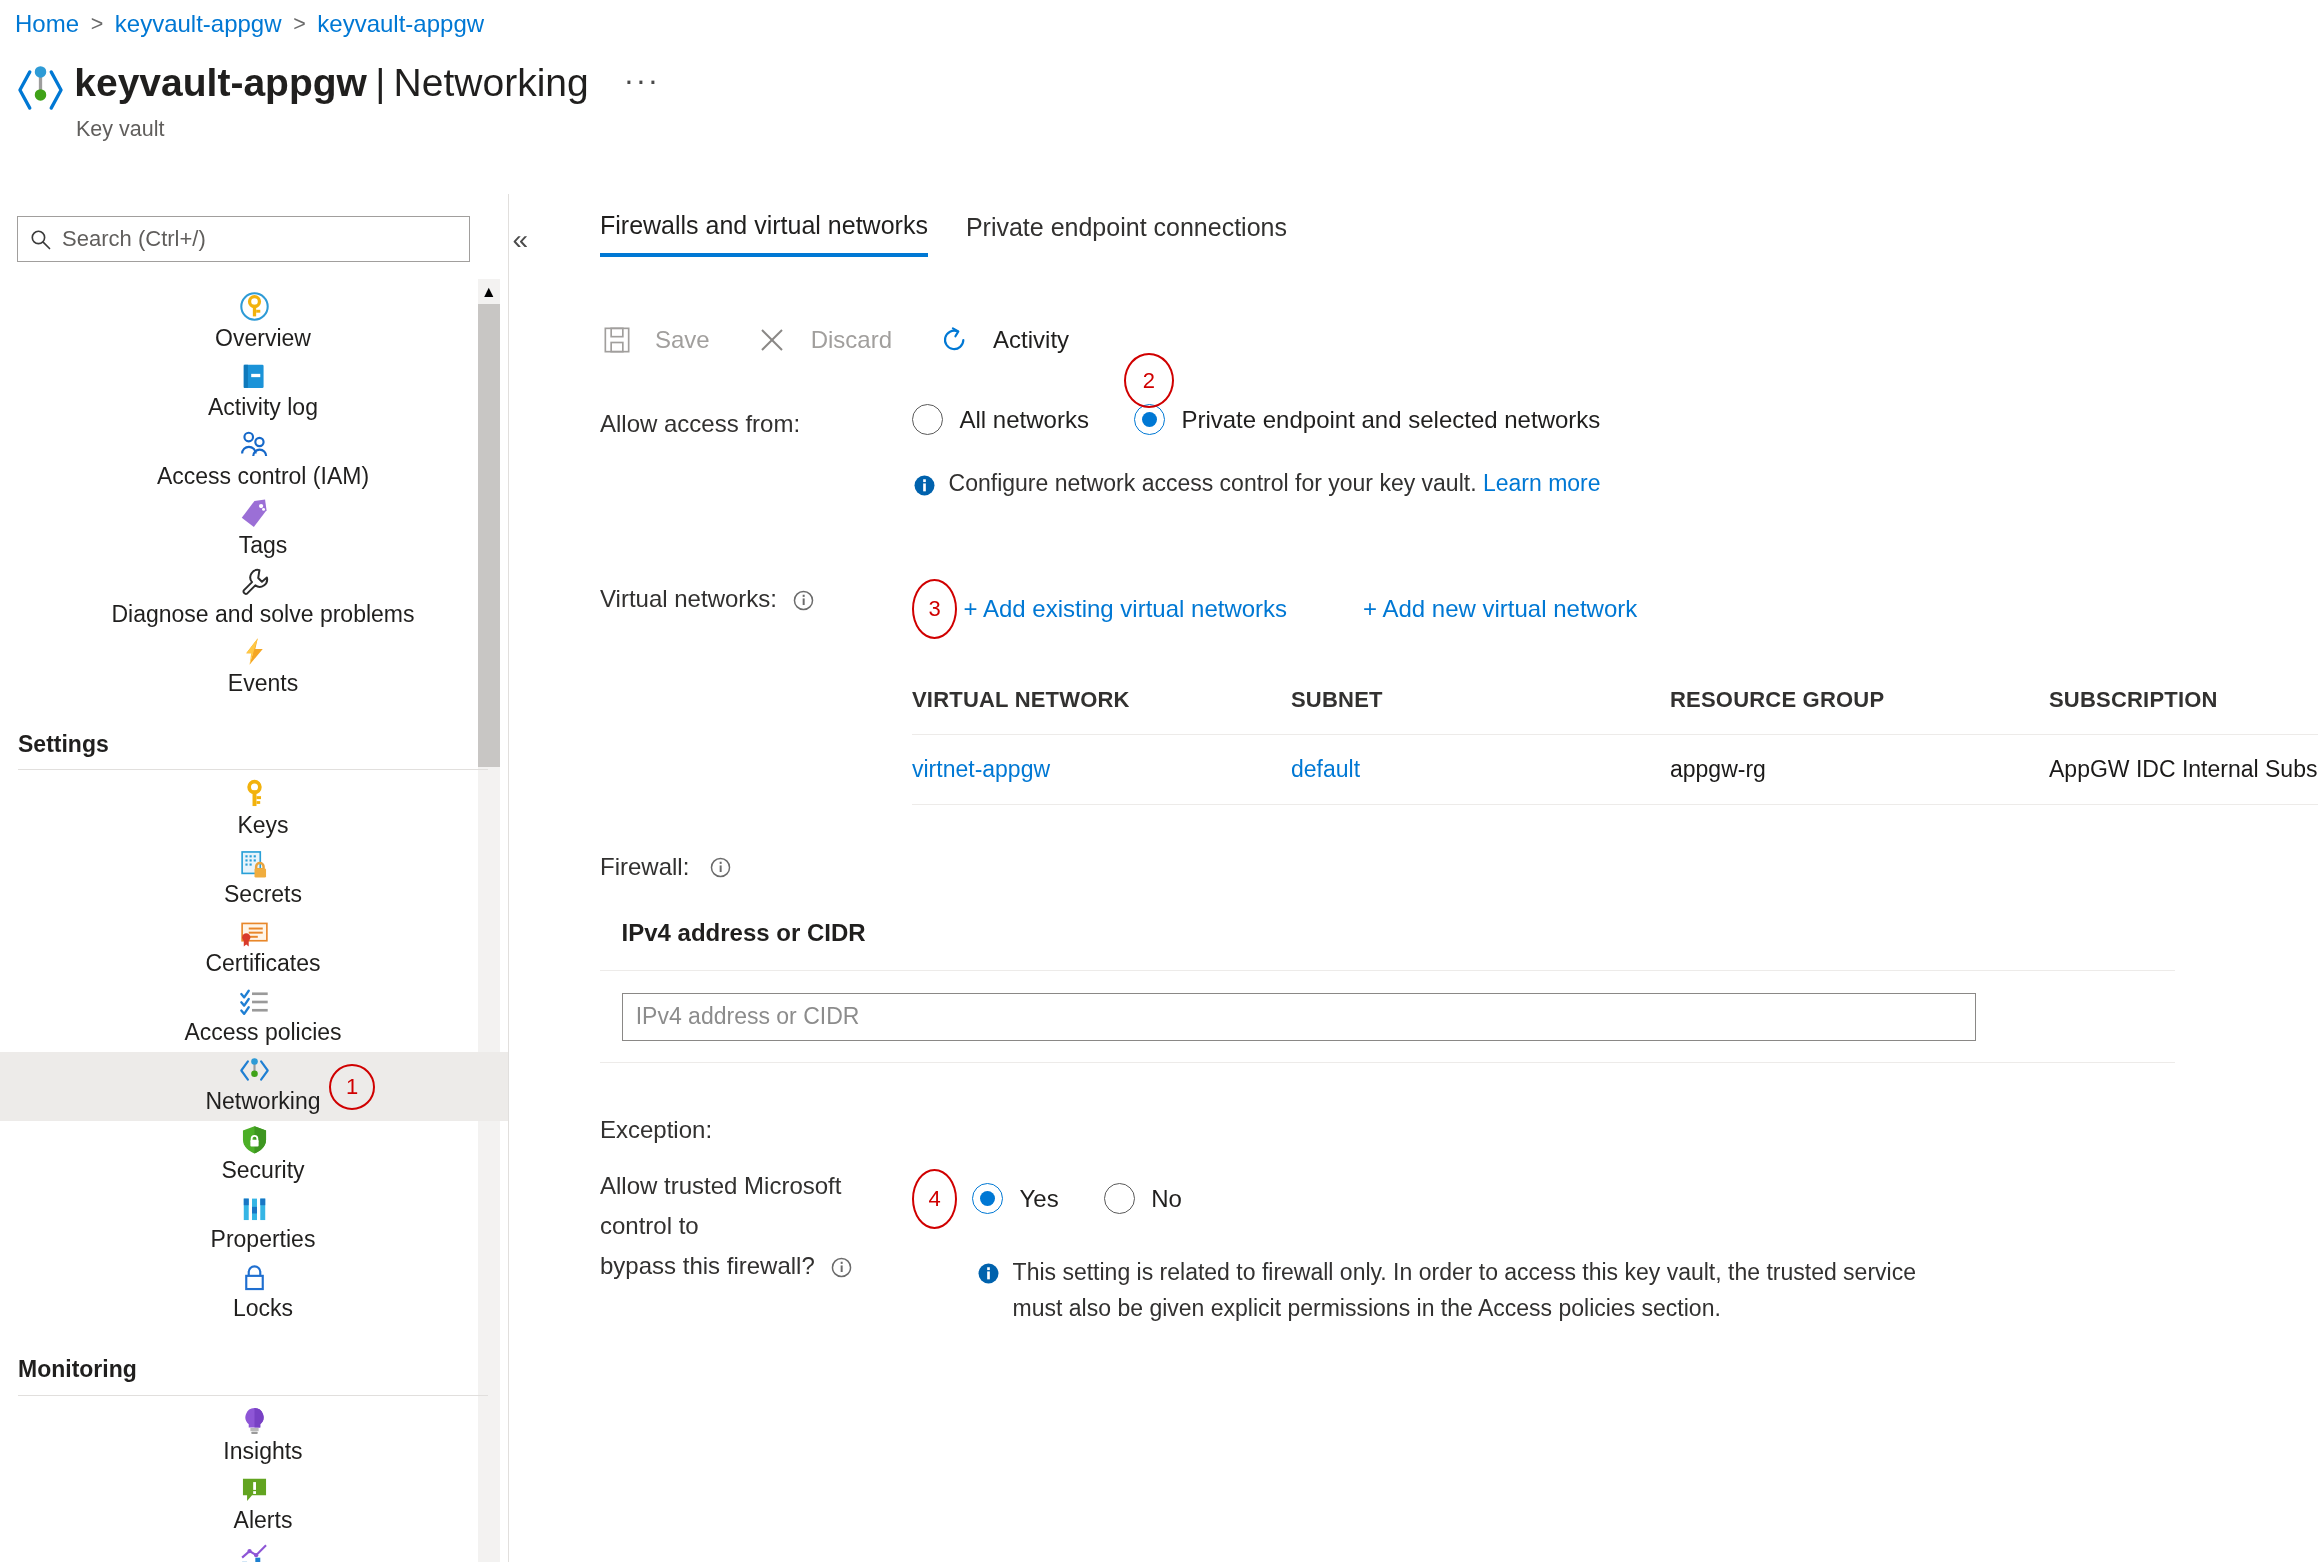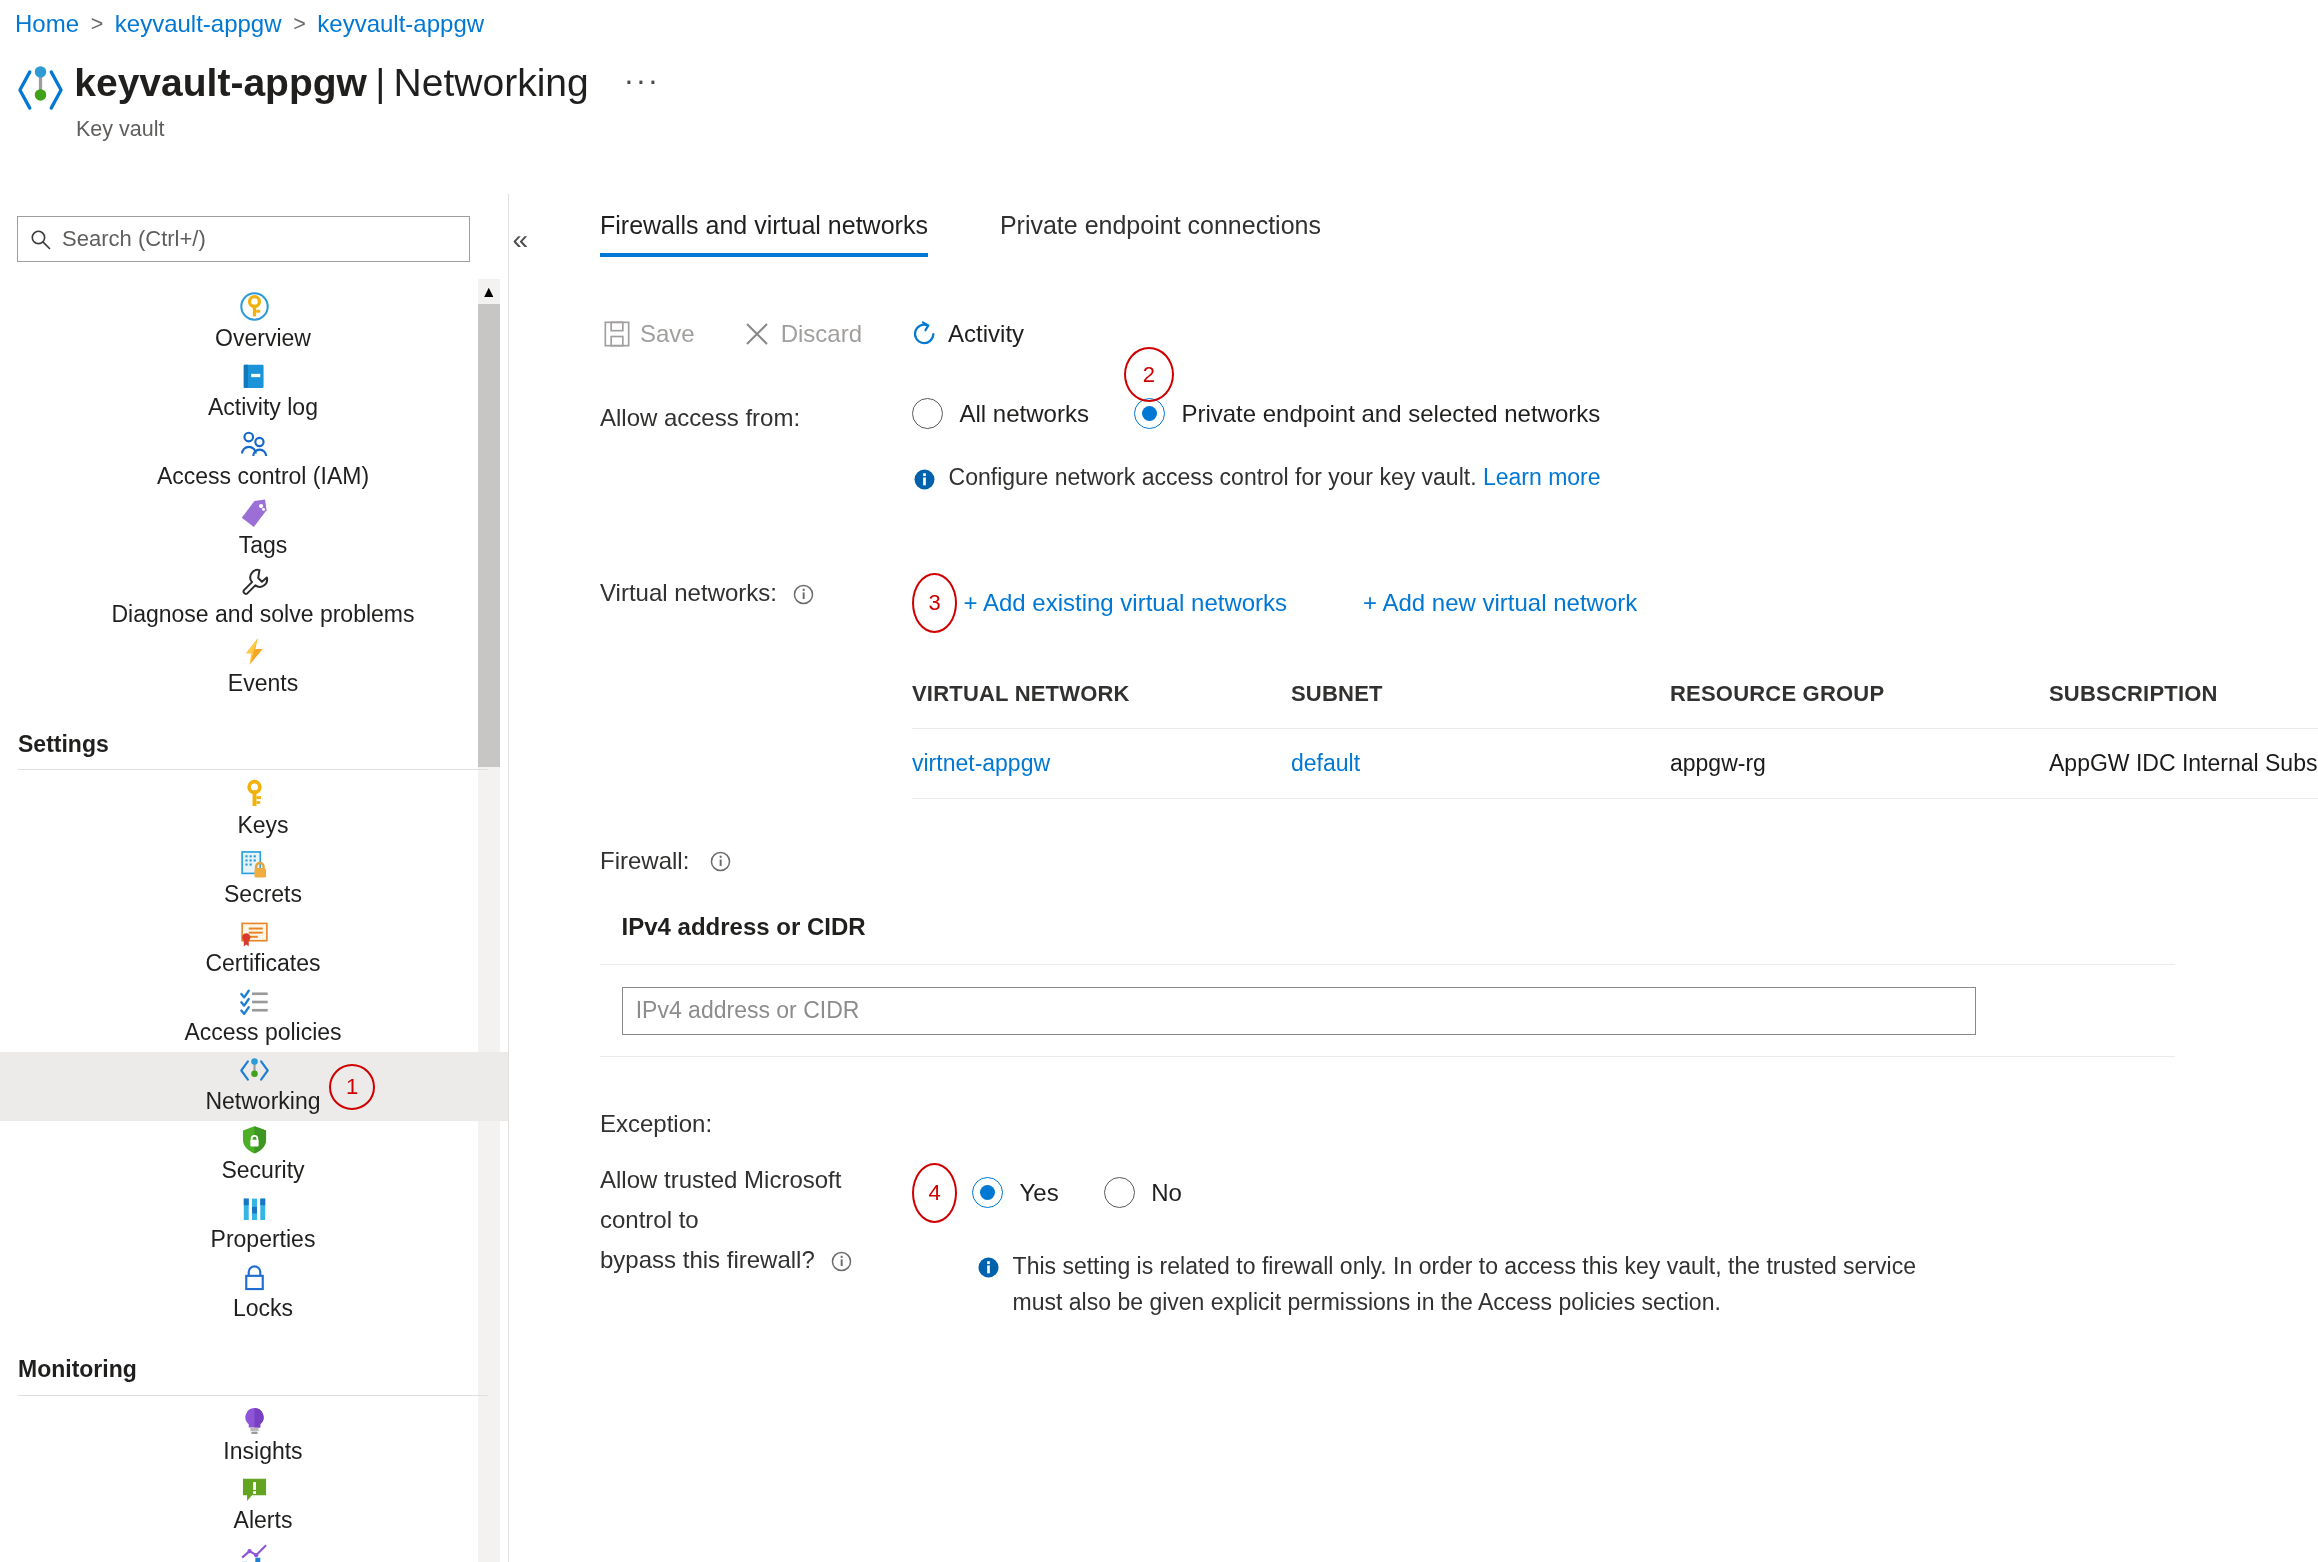--- a/index.html
+++ b/index.html
@@ -108,34 +108,34 @@
 
   
   .nav-divider {
     position: absolute; left: 508px; top: 194px;
     width: 0.8px; height: 1368px; background: #e1dfdd;
   }
 
   
   .content { position: absolute; left: 600px; top: 211px; width: 1653px; }
 
-  .tabs { display: flex; align-items: flex-start; gap: 72px; }
+  .tabs { display: flex; align-items: center; gap: 38px; }
   .tab {
     font-size: 25px; color: #323130; padding-bottom: 13.2px;
     cursor: pointer; white-space: nowrap; position: relative;
   }
   .tab.active { color: #201f1e; border-bottom: 4.1px solid #0078d4; }
 
   .toolbar {
     display: flex; align-items: center; gap: 0;
     margin-top: 60px;
   }
   .tb-btn {
-    display: flex; align-items: center; gap: 7px;
-    font-size: 24px; margin-right: 46px; cursor: pointer;
+    display: flex; align-items: center; gap: 22px;
+    font-size: 24px; margin-right: 46px; cursor: pointer; margin-top: 6px;
   }
   .tb-btn.disabled { color: #a19f9d; cursor: default; }
   .tb-btn.enabled { color: #201f1e; }
   .tb-ico { width: 33px; height: 33px; display: flex; align-items: center; justify-content: center; }
 
   
   .form-row { display: flex; margin-top: 55px; position: relative; }
   .row-label {
     width: 312px; flex: 0 0 312px;
     font-size: 24px; color: #323130; line-height: 33px;

